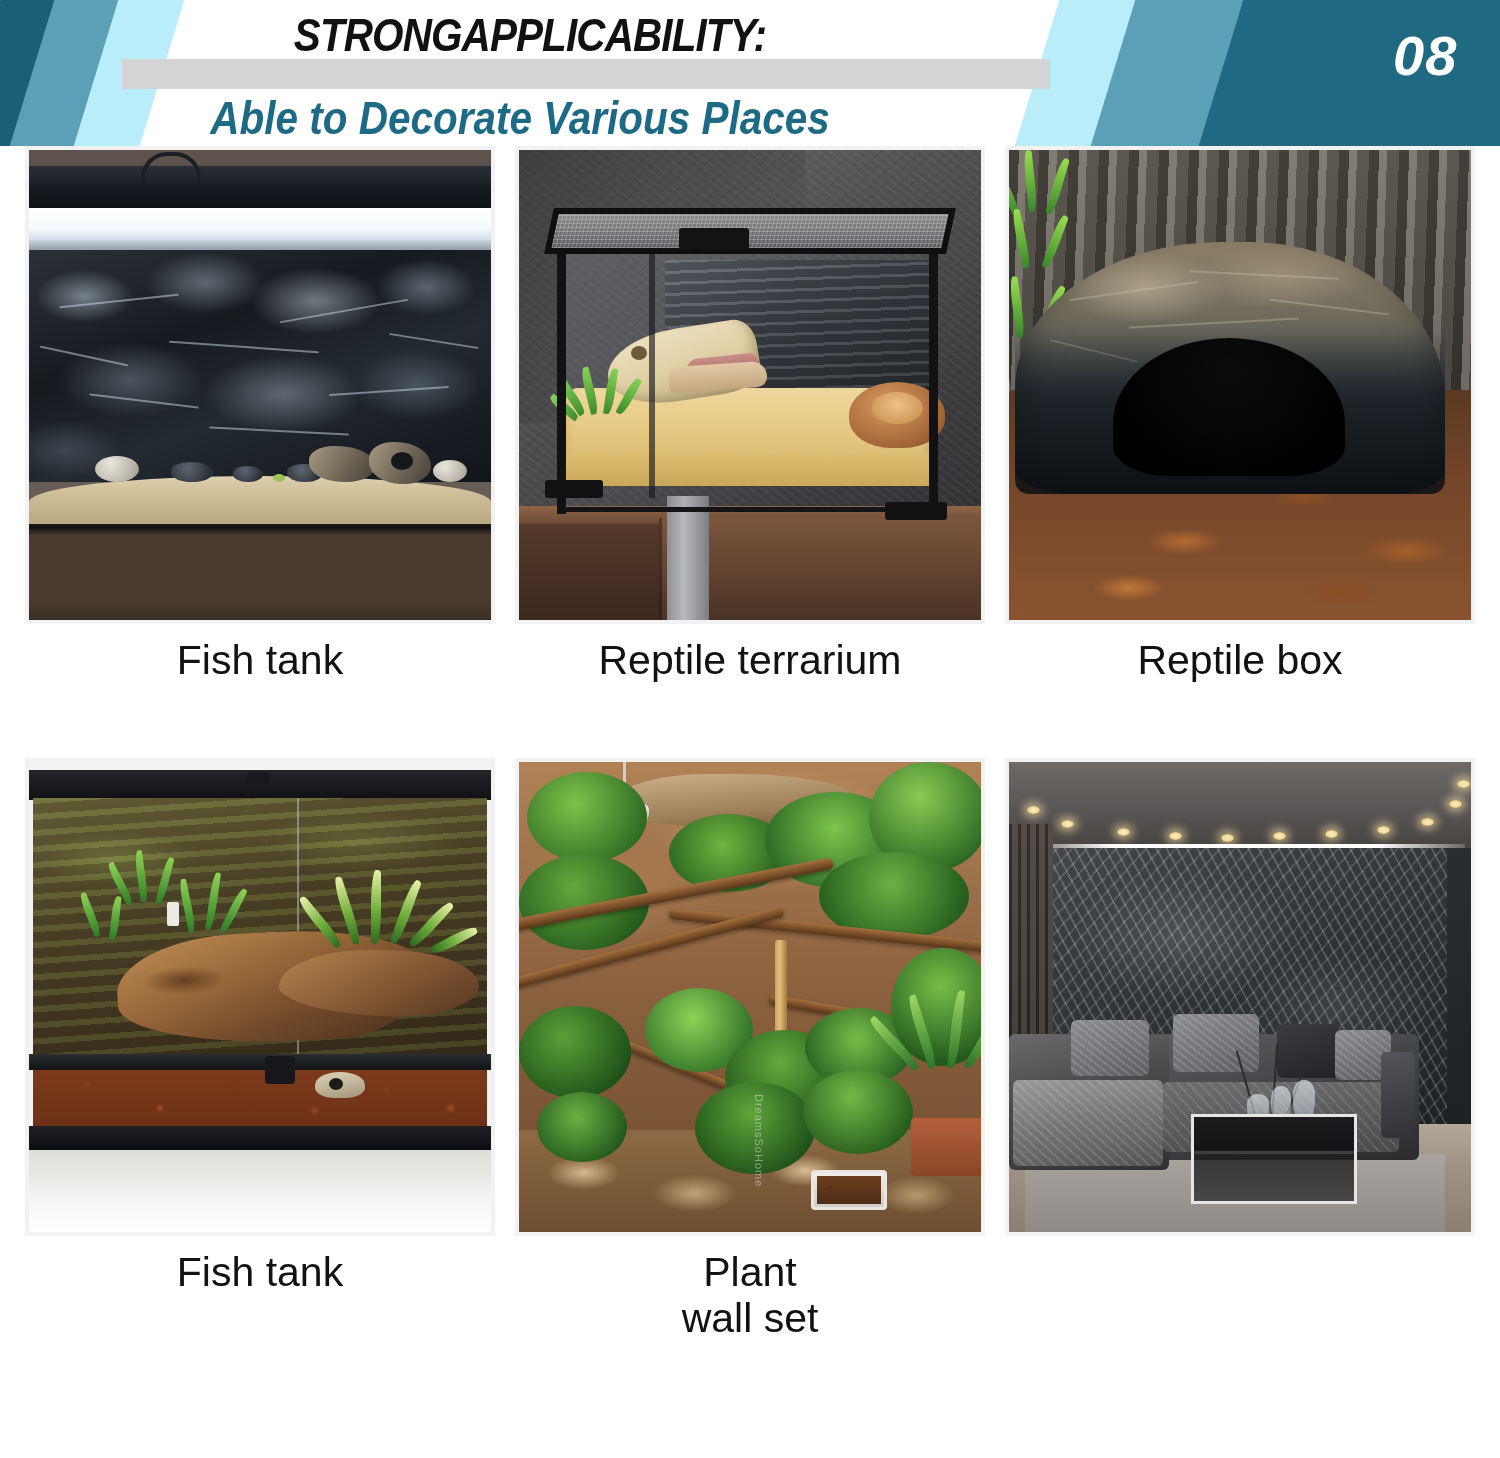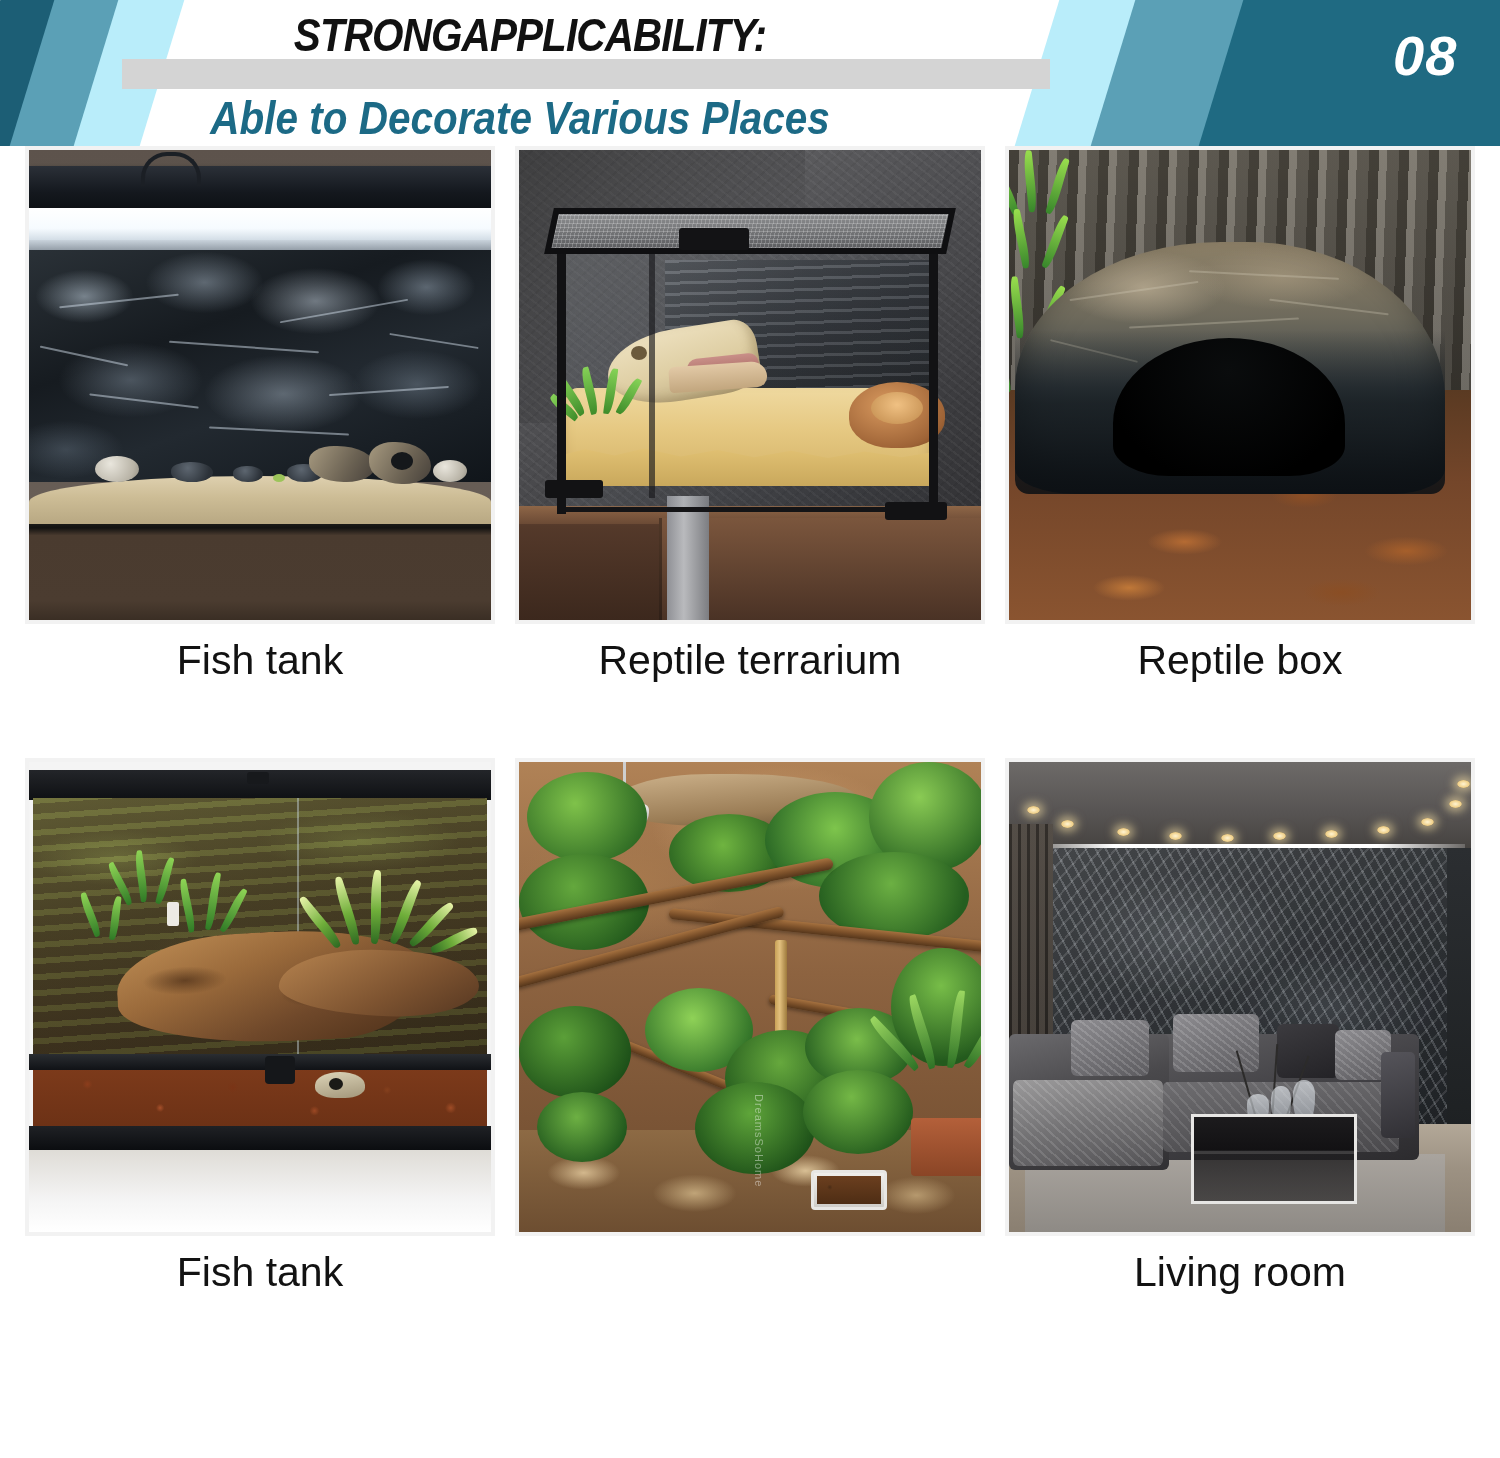--- a/index.html
+++ b/index.html
@@ -847,20 +847,21 @@
           <div class="lyr p5-foliage" style="left:18px;top:330px;width:90px;height:70px;background:radial-gradient(circle at 44% 36%, #6db043, #1f561c 78%)"></div>
           <div class="lyr p5-foliage" style="left:176px;top:320px;width:120px;height:92px;background:radial-gradient(circle at 46% 34%, #5fa53a, #1c4f18 78%)"></div>
           <div class="lyr p5-foliage" style="left:284px;top:308px;width:110px;height:84px;background:radial-gradient(circle at 44% 32%, #74b846, #235a1d 78%)"></div>
 
           <div class="lyr p5-tray"></div>
           <div class="lyr p5-tray-in"></div>
           <div class="lyr p5-pot"></div>
           <div class="lyr p5-watermark">DreamsSoHome</div>
         </div>
       </div>
+      <div class="caption"><span>Plant</span><br><span>wall set</span></div>
     </div>
 
     <div class="cell cell-c">
       <div class="photo">
         <div class="photo-inner">
           <div class="lyr" style="inset:0;background:#8d8378"></div>
           <div class="lyr p6-ceiling"></div>
           <div class="lyr p6-led" style="left:18px;top:44px"></div>
           <div class="lyr p6-led" style="left:52px;top:58px"></div>
           <div class="lyr p6-led" style="left:108px;top:66px"></div>
@@ -893,17 +894,16 @@
           <div class="lyr p6-twig" style="left:262px;top:282px;height:76px;transform:rotate(4deg)"></div>
           <div class="lyr p6-twig" style="left:276px;top:290px;height:66px;transform:rotate(20deg)"></div>
           <div class="lyr p6-vase" style="left:238px;top:332px;width:22px;height:32px"></div>
           <div class="lyr p6-vase" style="left:262px;top:324px;width:20px;height:40px"></div>
           <div class="lyr p6-vase" style="left:284px;top:318px;width:22px;height:46px"></div>
 
           <div class="lyr p6-table"></div>
           <div class="lyr p6-table-leg"></div>
         </div>
       </div>
-      <div class="caption">Living room</div>
     </div>
 
   </div>
 </div>
 
 </body></html>

